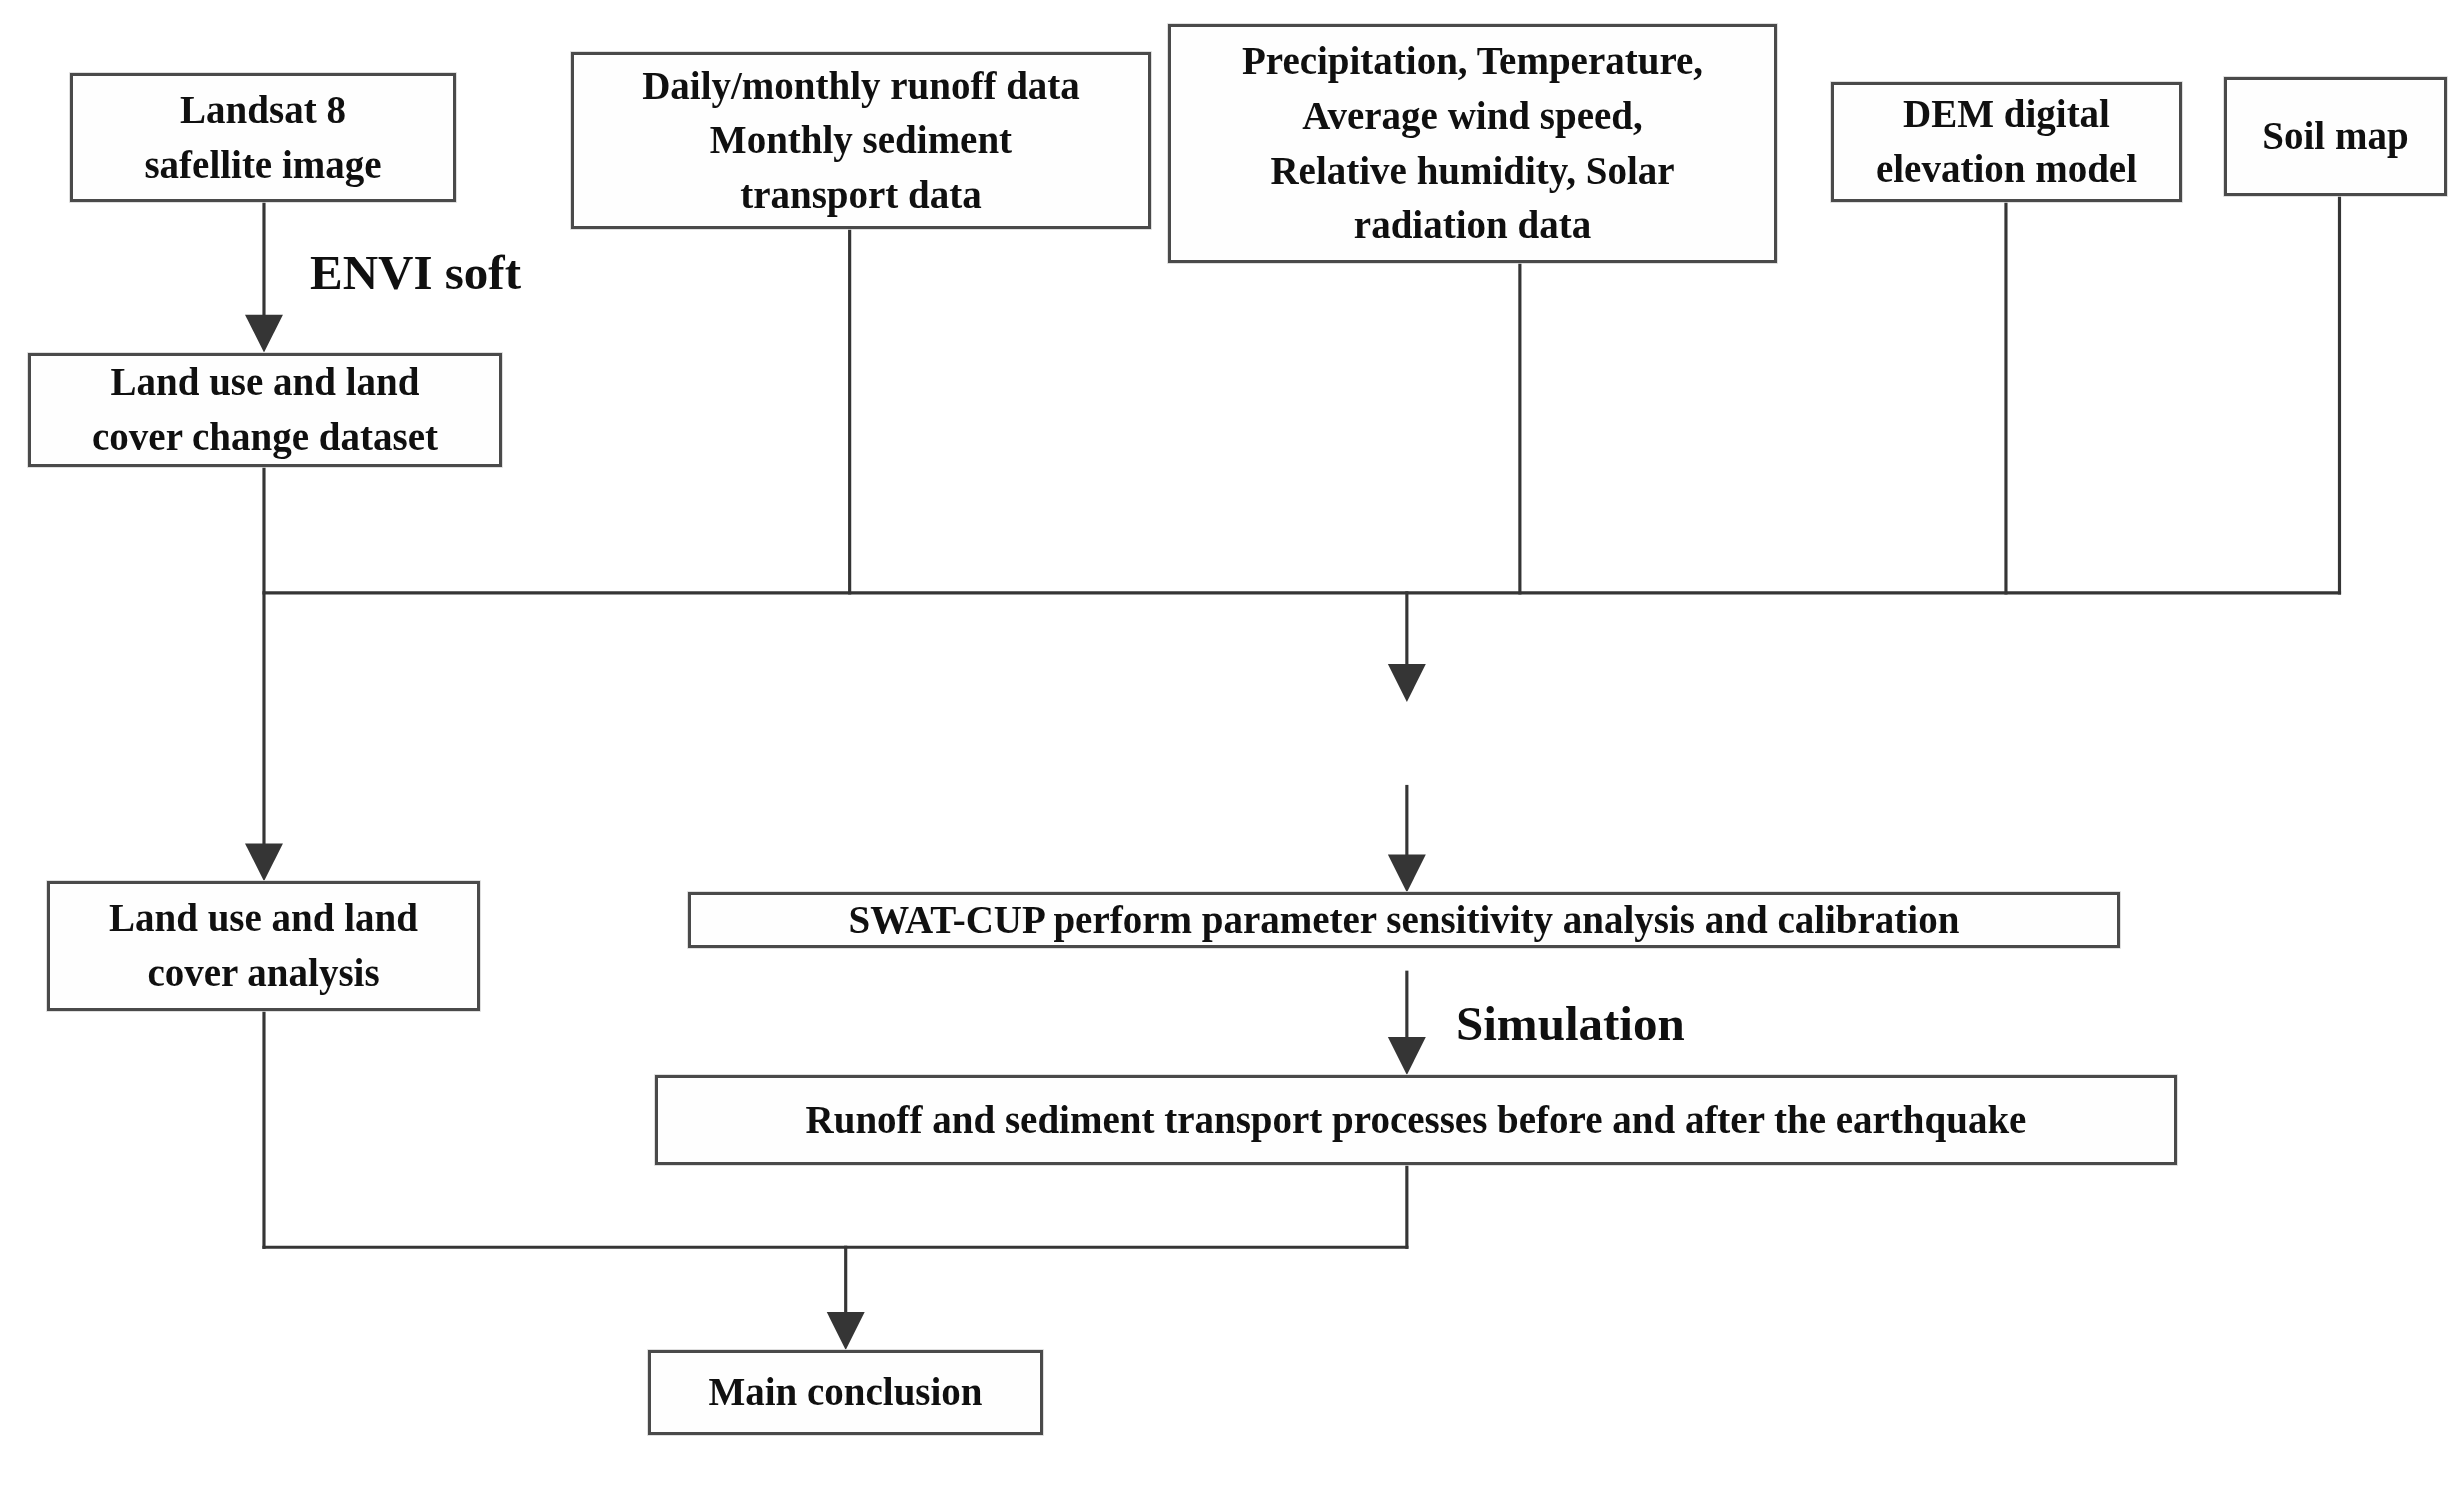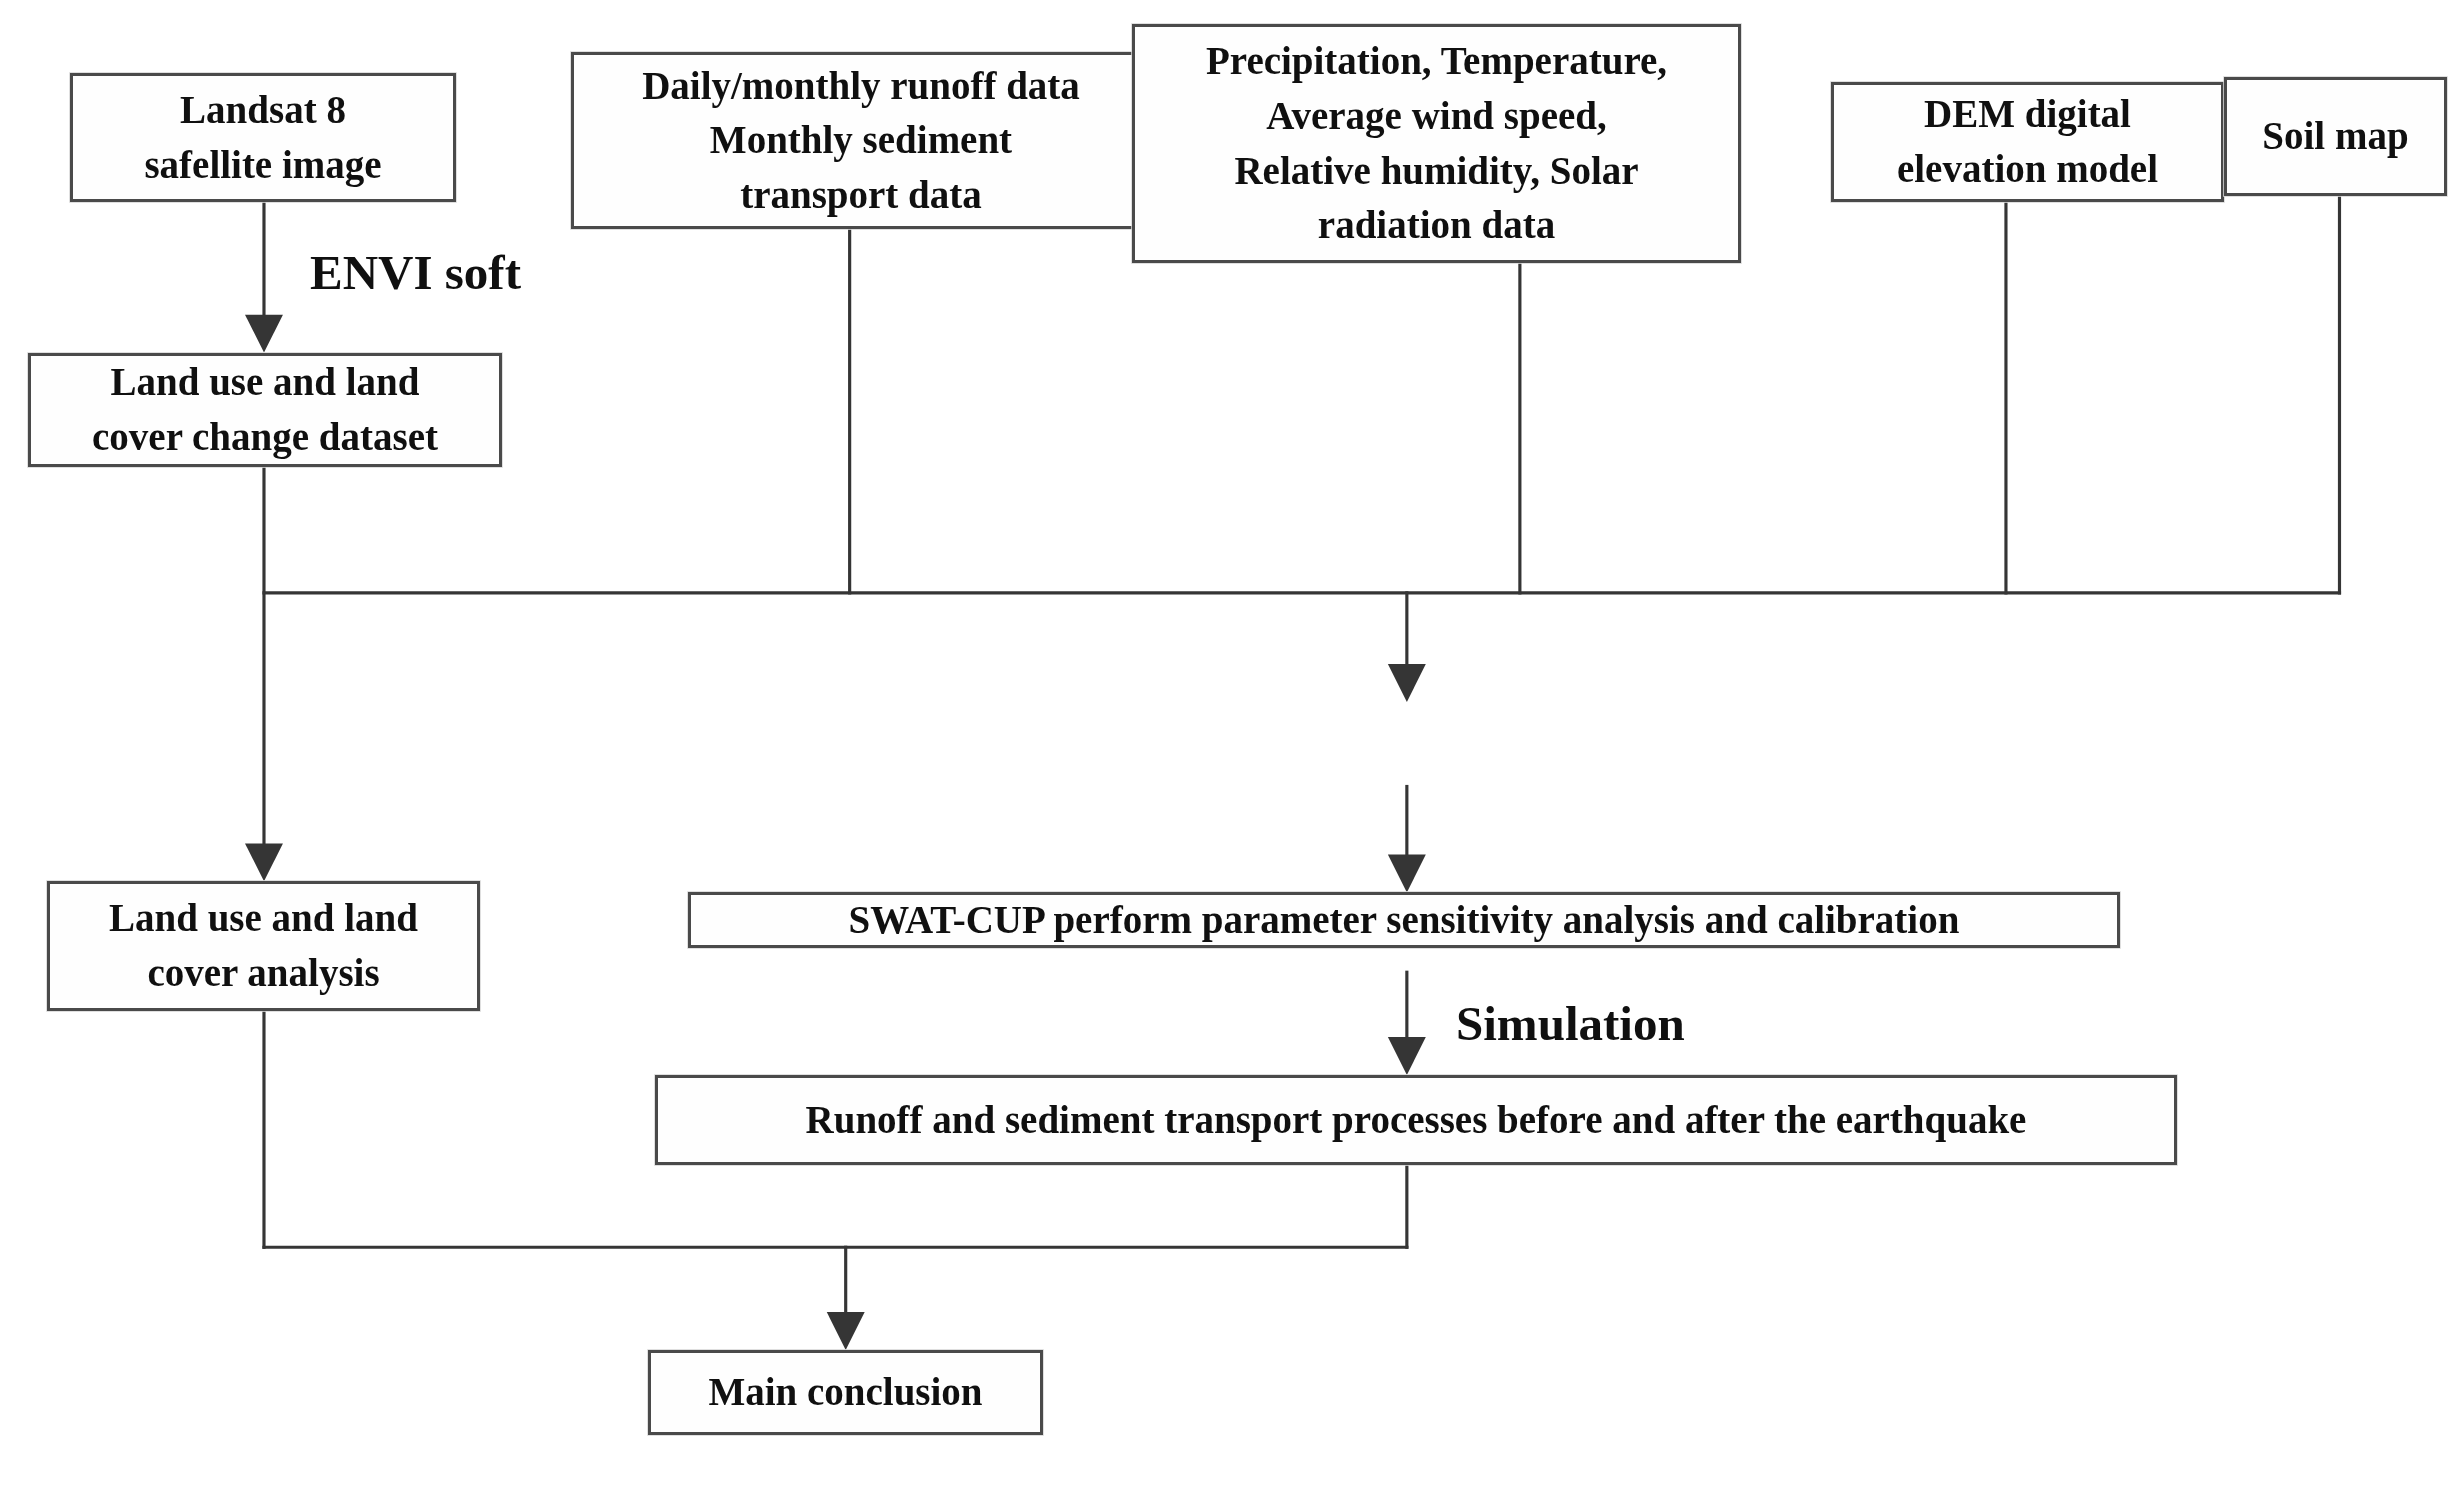--- a/index.html
+++ b/index.html
@@ -86,28 +86,28 @@
     <span class="label">Landsat 8
 safellite image</span>
   </div>
 
   <div class="node" style="left:571px;top:52px;width:580px;height:177px;">
     <span class="label">Daily/monthly runoff data
 Monthly sediment
 transport data</span>
   </div>
 
-  <div class="node" style="left:1132px;top:24px;width:609px;height:239px;">
+  <div class="node" style="left:1168px;top:24px;width:609px;height:239px;">
     <span class="label">Precipitation, Temperature,
 Average wind speed,
 Relative humidity, Solar
 radiation data</span>
   </div>
 
-  <div class="node" style="left:1831px;top:82px;width:393px;height:120px;">
+  <div class="node" style="left:1831px;top:82px;width:351px;height:120px;">
     <span class="label">DEM digital
 elevation model</span>
   </div>
 
   <div class="node" style="left:2224px;top:77px;width:223px;height:119px;">
     <span class="label">Soil map</span>
   </div>
 
   <div class="node" style="left:28px;top:353px;width:474px;height:114px;">
     <span class="label">Land use and land

